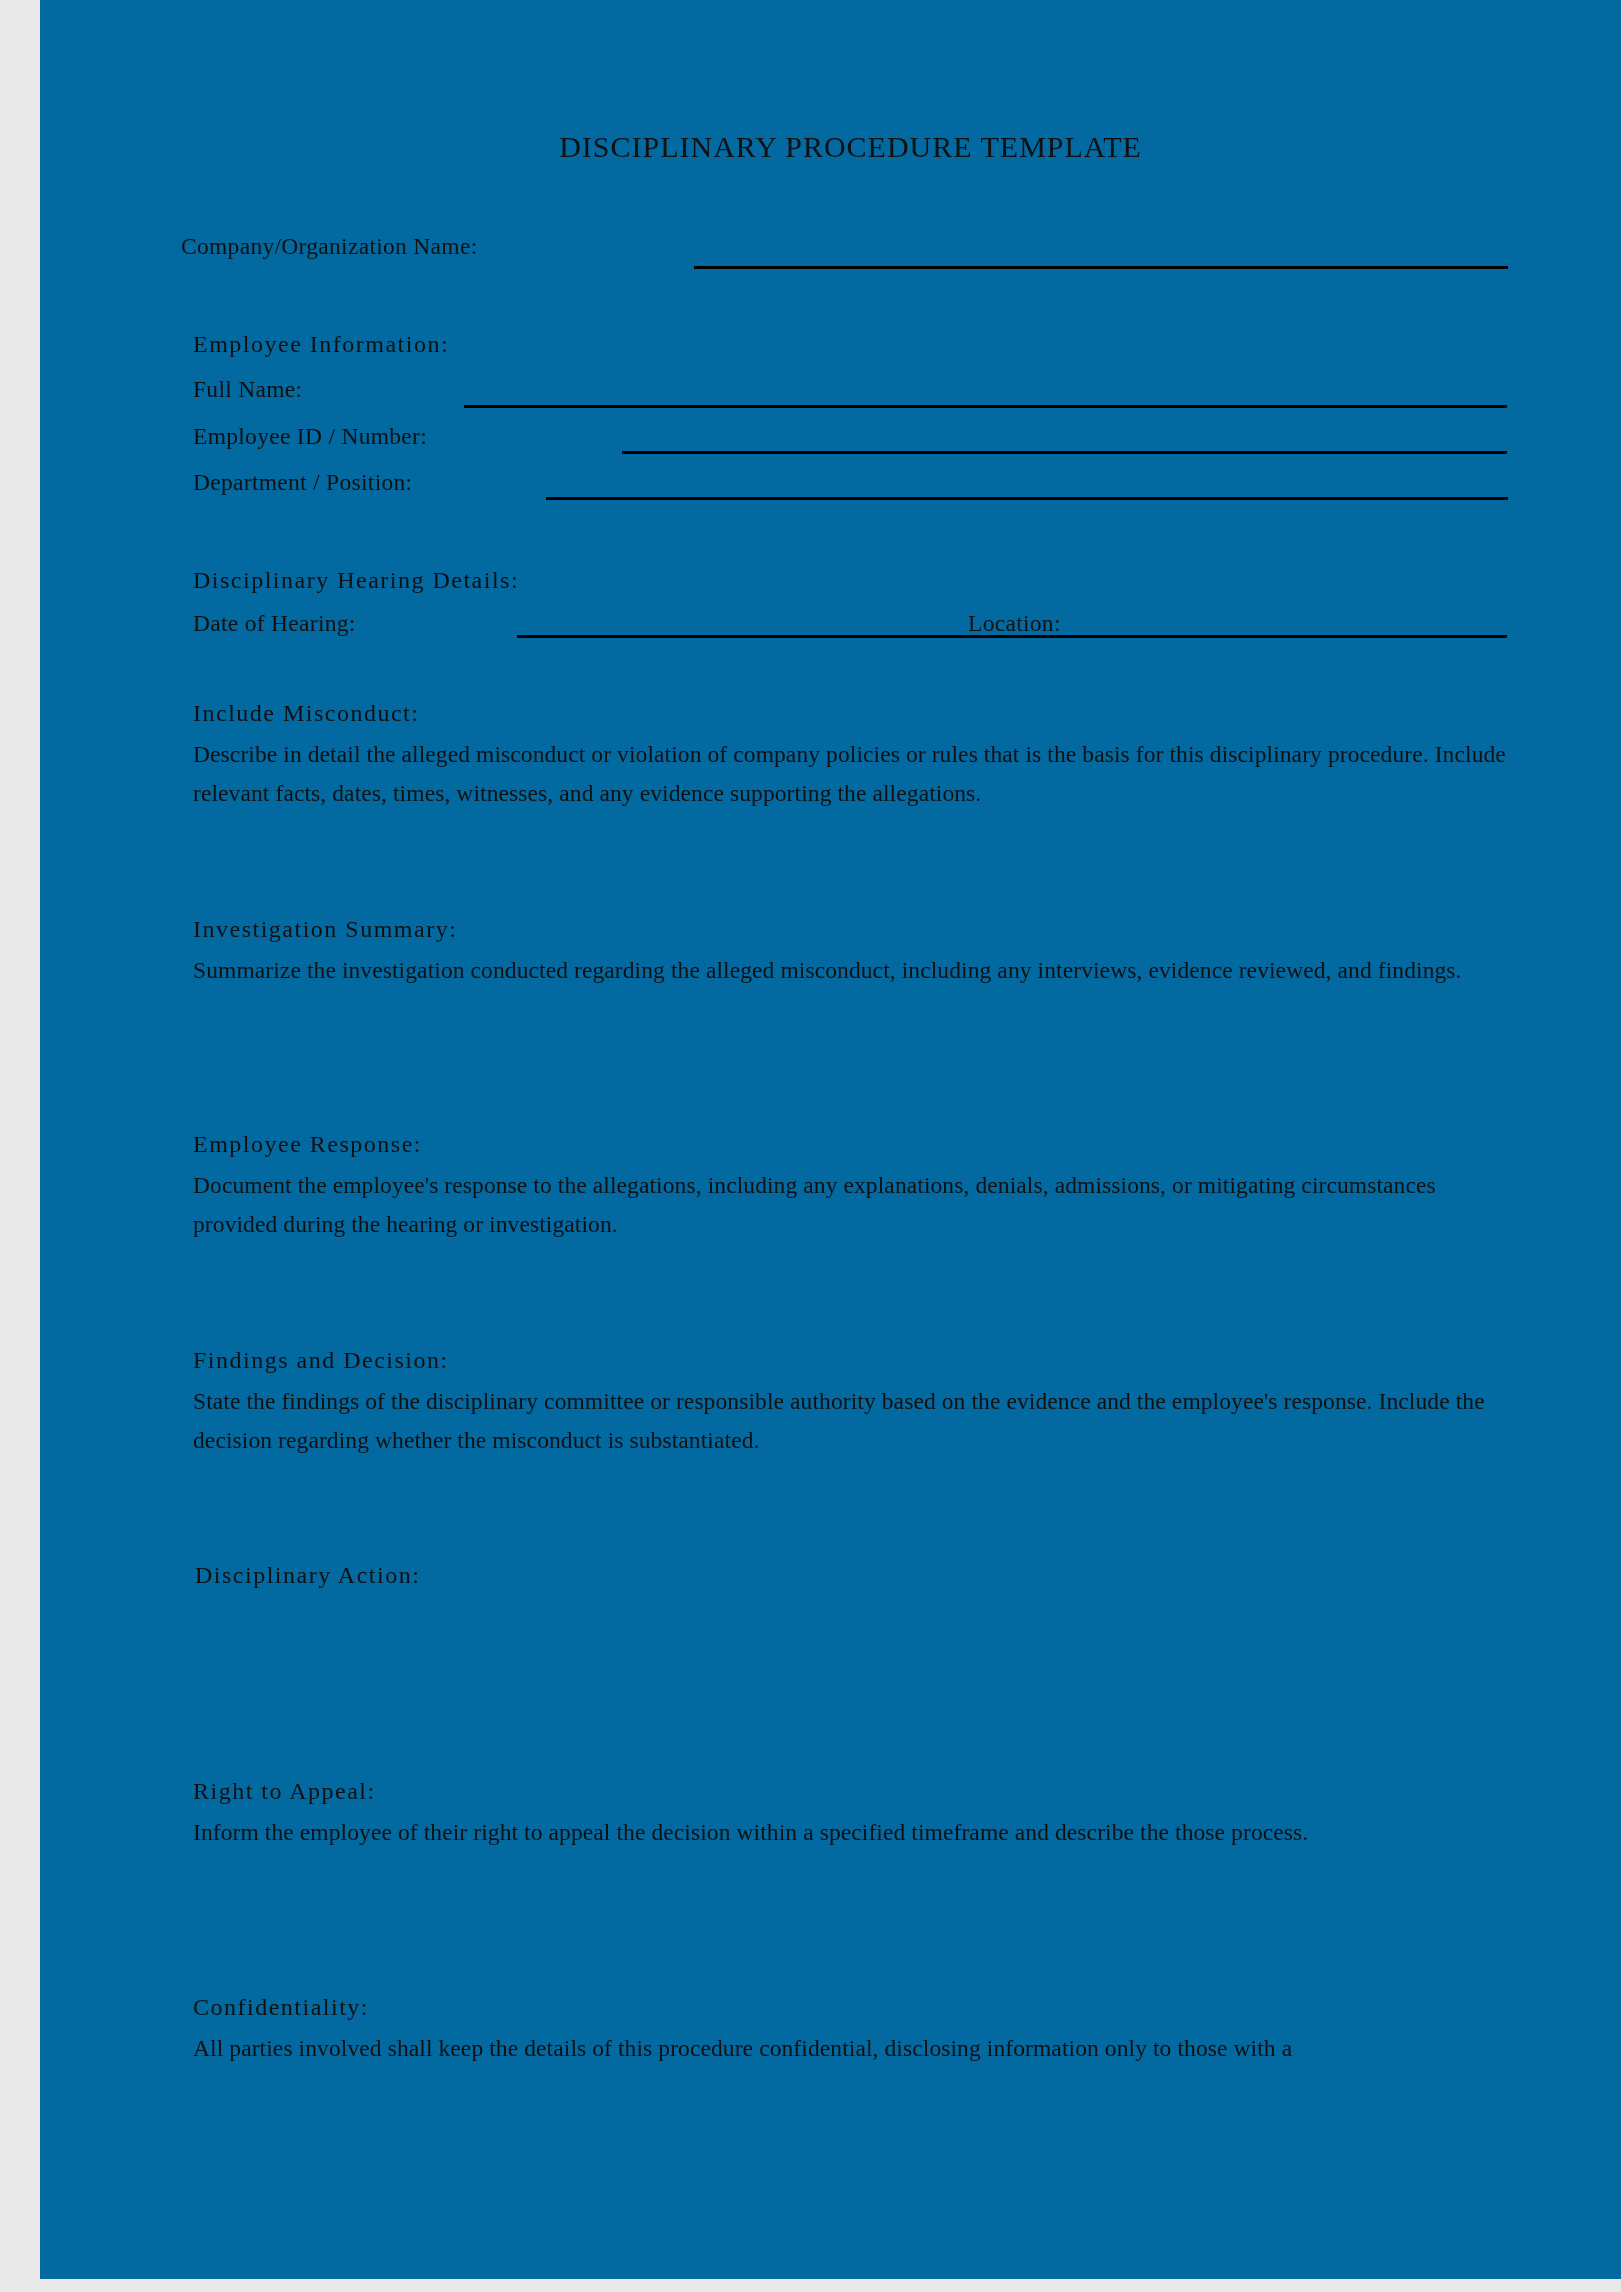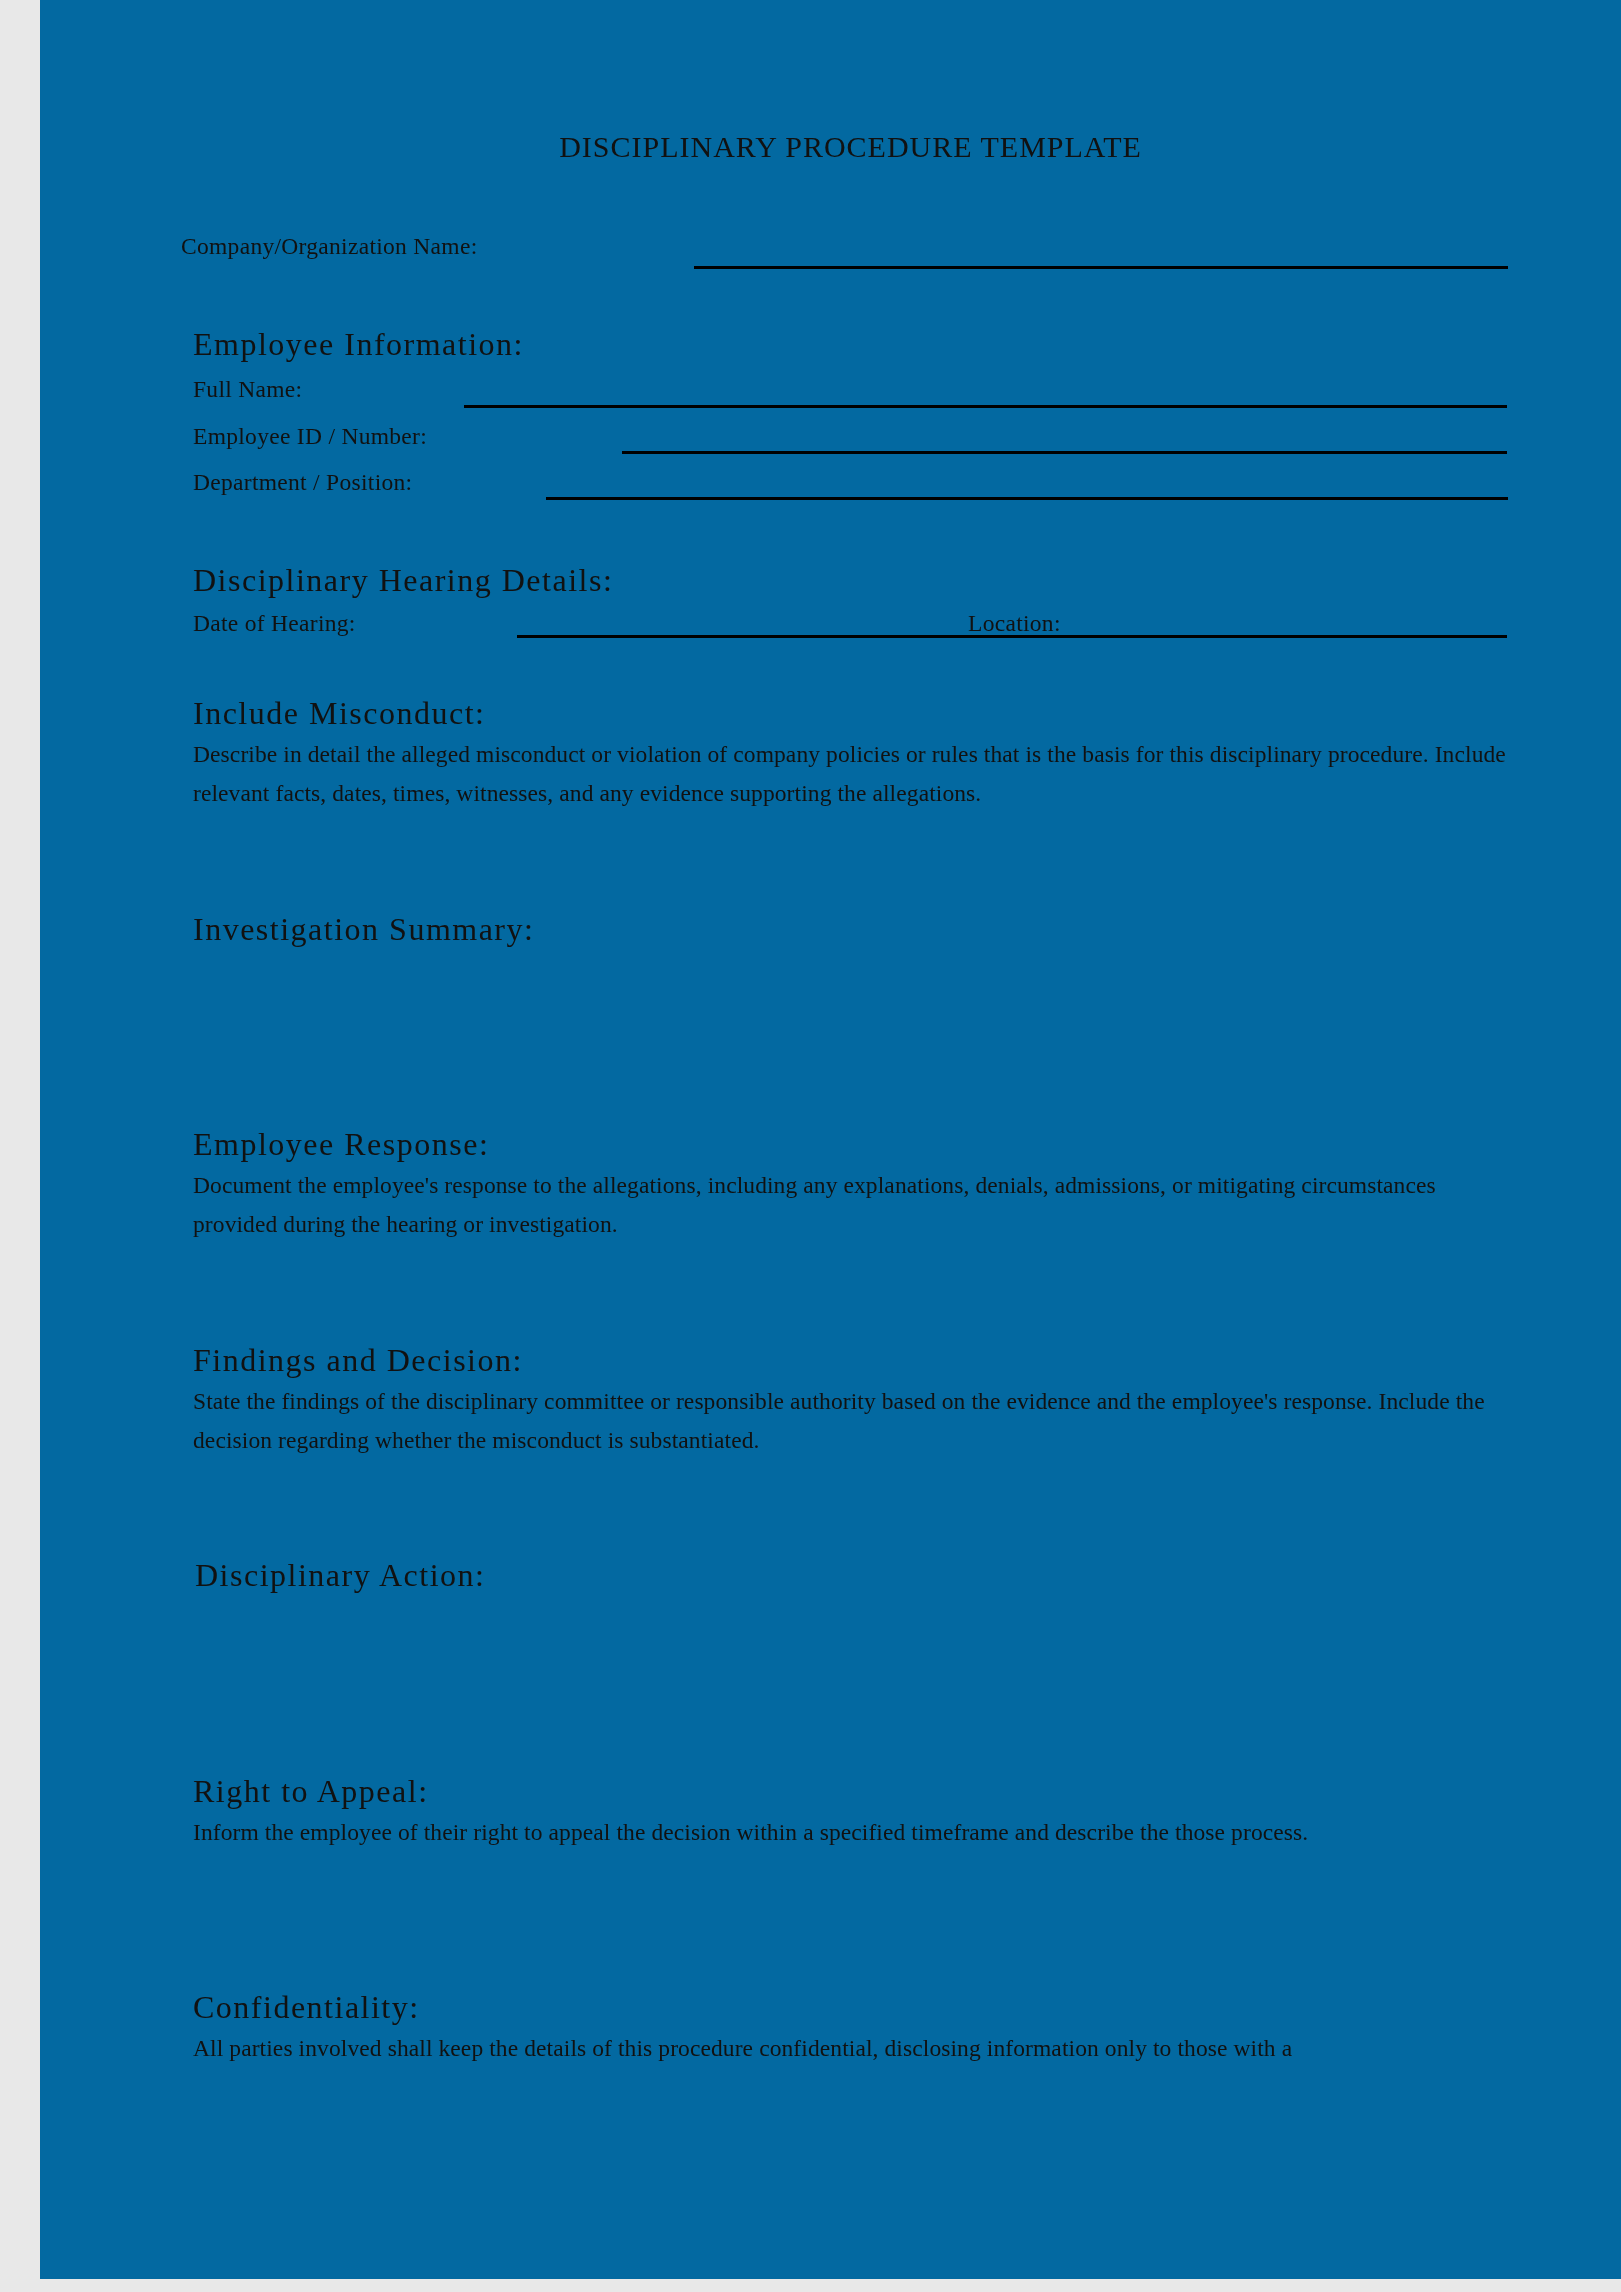--- a/index.html
+++ b/index.html
@@ -25,21 +25,21 @@
   }
   .label {
     position: absolute;
     font-size: 23.5px;
     line-height: 39px;
     letter-spacing: 0.3px;
     white-space: nowrap;
   }
   .heading {
     position: absolute;
-    font-size: 32px;
+    font-size: 24px;
     line-height: 39px;
     letter-spacing: 1.5px;
     white-space: nowrap;
   }
   .body-text {
     position: absolute;
     font-size: 23.5px;
     line-height: 39px;
     width: 1323px;
     letter-spacing: 0.1px;
@@ -80,20 +80,21 @@
   <div class="label" style="top:604px; left:153px;">Date of Hearing:</div>
   <div class="label" style="top:604px; left:490px;"></div>
   <div class="label" style="top:604px; left:928px;">Location:</div>
   <div class="label" style="top:604px; left:1059px;"></div>
   <div class="fline" style="top:635px; left:477px; width:990px;"></div>
 
   <div class="heading" style="top:694px; left:153px;">Include Misconduct:</div>
   <div class="body-text" style="top:735px; left:153px;">Describe in detail the alleged misconduct or violation of company policies or rules that is the basis for this disciplinary procedure. Include relevant facts, dates, times, witnesses, and any evidence supporting the allegations.</div>
 
   <div class="heading" style="top:910px; left:153px;">Investigation Summary:</div>
+  <div class="body-text" style="top:951px; left:153px;">Summarize the investigation conducted regarding the alleged misconduct, including any interviews, evidence reviewed, and findings.</div>
 
   <div class="heading" style="top:1125px; left:153px;">Employee Response:</div>
   <div class="body-text" style="top:1166px; left:153px;">Document the employee's response to the allegations, including any explanations, denials, admissions, or mitigating circumstances provided during the hearing or investigation.</div>
 
   <div class="heading" style="top:1341px; left:153px;">Findings and Decision:</div>
   <div class="body-text" style="top:1382px; left:153px;">State the findings of the disciplinary committee or responsible authority based on the evidence and the employee's response. Include the decision regarding whether the misconduct is substantiated.</div>
 
   <div class="heading" style="top:1556px; left:155px;">Disciplinary Action:</div>
 
   <div class="heading" style="top:1772px; left:153px;">Right to Appeal:</div>

